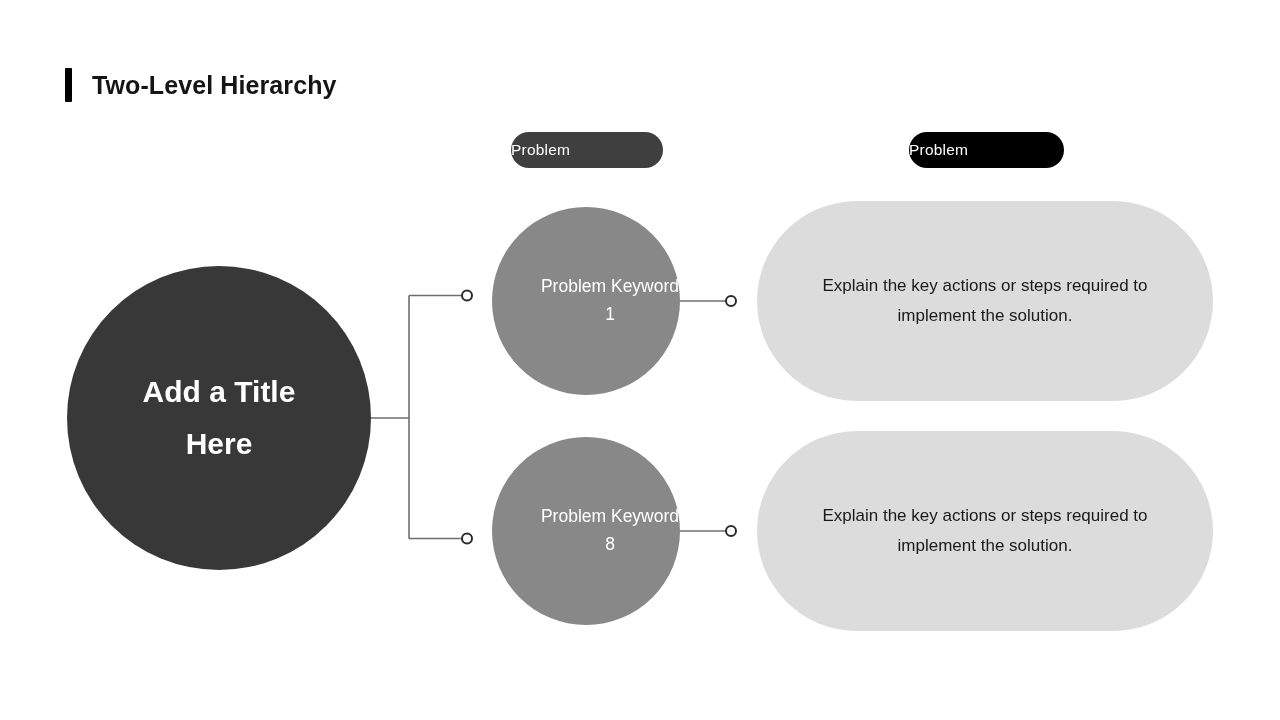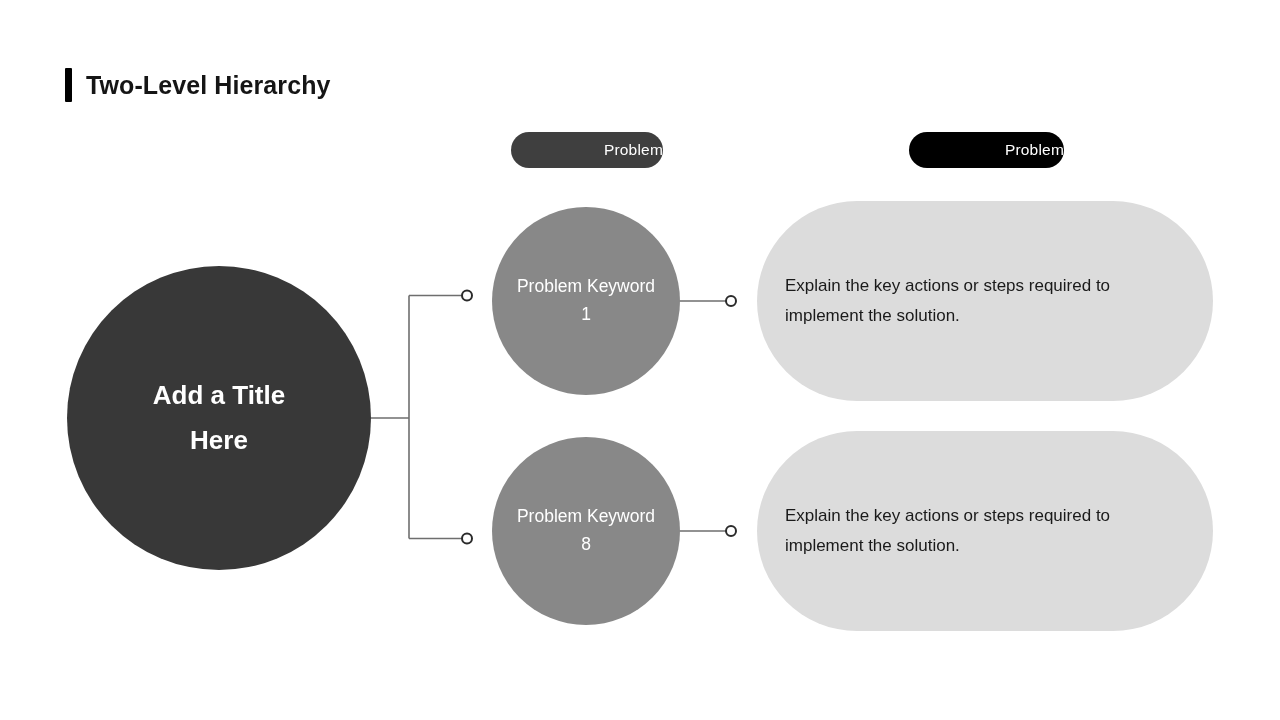--- a/index.html
+++ b/index.html
@@ -15,21 +15,21 @@
     position: relative;
   }
 
   
   .slide-title-wrap {
     position: absolute;
     left: 65px;
     top: 68px;
     display: flex;
     align-items: center;
-    gap: 14px;
+    gap: 20px;
   }
   .title-accent-bar {
     width: 7px;
     height: 34px;
     background: #000000;
     border-radius: 1px;
   }
   .slide-title {
     font-size: 25px;
     font-weight: 600;
@@ -38,21 +38,21 @@
     white-space: nowrap;
   }
 
   
   .badge {
     position: absolute;
     height: 36px;
     border-radius: 18px;
     display: flex;
     align-items: center;
-    justify-content: flex-end;
+    justify-content: flex-start;
     color: #ffffff;
     font-size: 15.5px;
     font-weight: 500;
     letter-spacing: 0.2px;
   }
   .badge-problem {
     left: 511px;
     top: 132px;
     width: 152px;
     background: #3f3f3f;
@@ -73,21 +73,21 @@
     height: 304px;
     border-radius: 50%;
     background: #383838;
     display: flex;
     align-items: center;
     justify-content: center;
     text-align: center;
   }
   .root-circle-label {
     color: #ffffff;
-    font-size: 26px;
+    font-size: 30px;
     font-weight: 700;
     line-height: 1.72;
     width: 190px;
   }
 
   
   .connector-layer {
     position: absolute;
     left: 0;
     top: 0;
@@ -99,21 +99,21 @@
   
   .problem-circle {
     position: absolute;
     left: 492px;
     width: 188px;
     height: 188px;
     border-radius: 50%;
     background: #888888;
     display: flex;
     align-items: center;
-    justify-content: center;
+    justify-content: flex-end;
     text-align: center;
   }
   .problem-circle-1 { top: 207px; }
   .problem-circle-2 { top: 437px; }
   .problem-circle-label {
     color: #ffffff;
     font-size: 17.5px;
     font-weight: 500;
     line-height: 1.58;
     width: 140px;
@@ -123,20 +123,21 @@
   .solution-pill {
     position: absolute;
     left: 757px;
     width: 456px;
     height: 200px;
     border-radius: 100px;
     background: #dcdcdc;
     display: flex;
     align-items: center;
     justify-content: center;
+    text-align: center;
   }
   .solution-pill-1 { top: 201px; }
   .solution-pill-2 { top: 431px; }
   .solution-pill-text {
     color: #1a1a1a;
     font-size: 17px;
     font-weight: 400;
     line-height: 1.78;
     width: 400px;
   }

